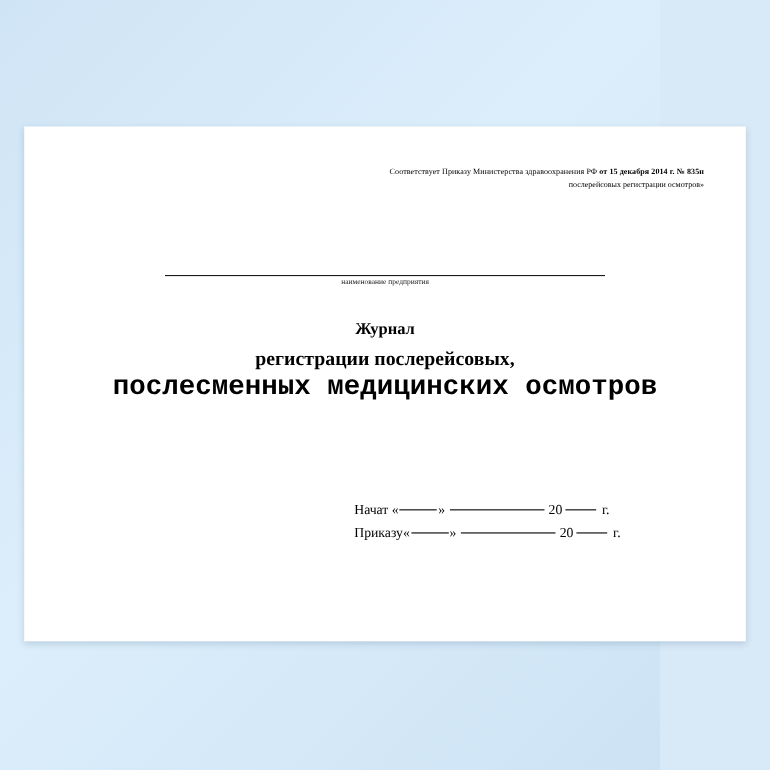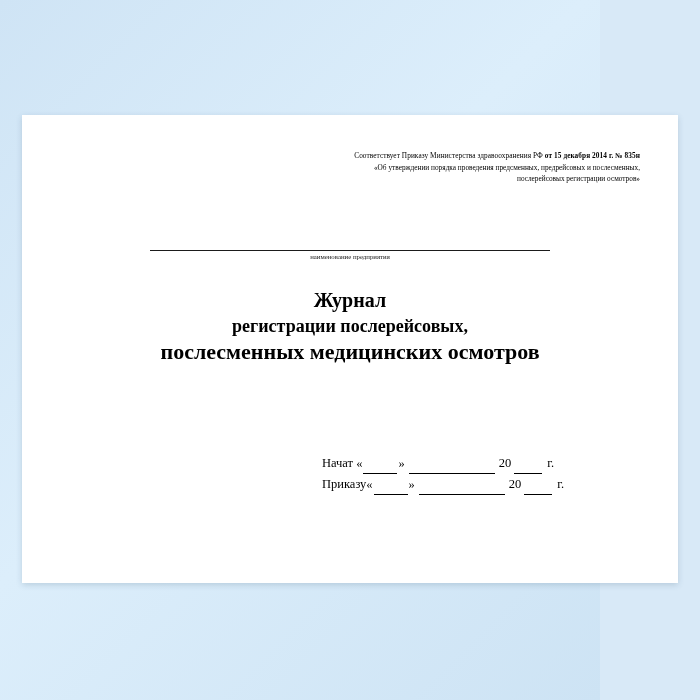--- a/index.html
+++ b/index.html
@@ -79,36 +79,36 @@
     left: 0;
     top: 172px;
     width: 100%;
     text-align: center;
   }
   .title-line {
     font-weight: bold;
     color: #000000;
     line-height: 26px;
   }
-  .title-line.l1 { font-size: 20px; }
+  .title-line.l1 { font-size: 15px; }
   .title-line.l2 { font-size: 18px; }
-  .title-line.l3 { font-size: 22px; }
+  .title-line.l3 { font-size: 25px; font-family: Liberation Mono, monospace; }
 
   
   .dates {
     position: absolute;
     left: 300px;
     top: 338px;
     width: 300px;
     font-size: 12.5px;
     color: #000000;
   }
   .date-row {
     display: flex;
-    align-items: flex-end;
+    align-items: center;
     line-height: 21px;
     white-space: nowrap;
   }
   .date-row .u-short {
     display: inline-block;
     width: 34px;
     border-bottom: 1px solid #000;
     margin: 0 1px;
   }
   .date-row .u-long {
@@ -130,23 +130,20 @@
 </head>
 <body>
 
 <div class="stage">
   <div class="page">
     <div class="page-inner">
 
       <div class="order-block">
         <div class="order-line first">
           <span>Соответствует Приказу Министерства здравоохранения РФ <b>от 15 декабря 2014 г. № 835н</b></span>
-        </div>
-        <div class="order-line">
-          <span>«Об утверждении порядка проведения предсменных, предрейсовых и послесменных,</span>
         </div>
         <div class="order-line">
           <span>послерейсовых регистрации осмотров»</span>
         </div>
       </div>
 
       <div class="company-rule"></div>
       <div class="company-caption">наименование предприятия</div>
 
       <div class="title-wrap">

